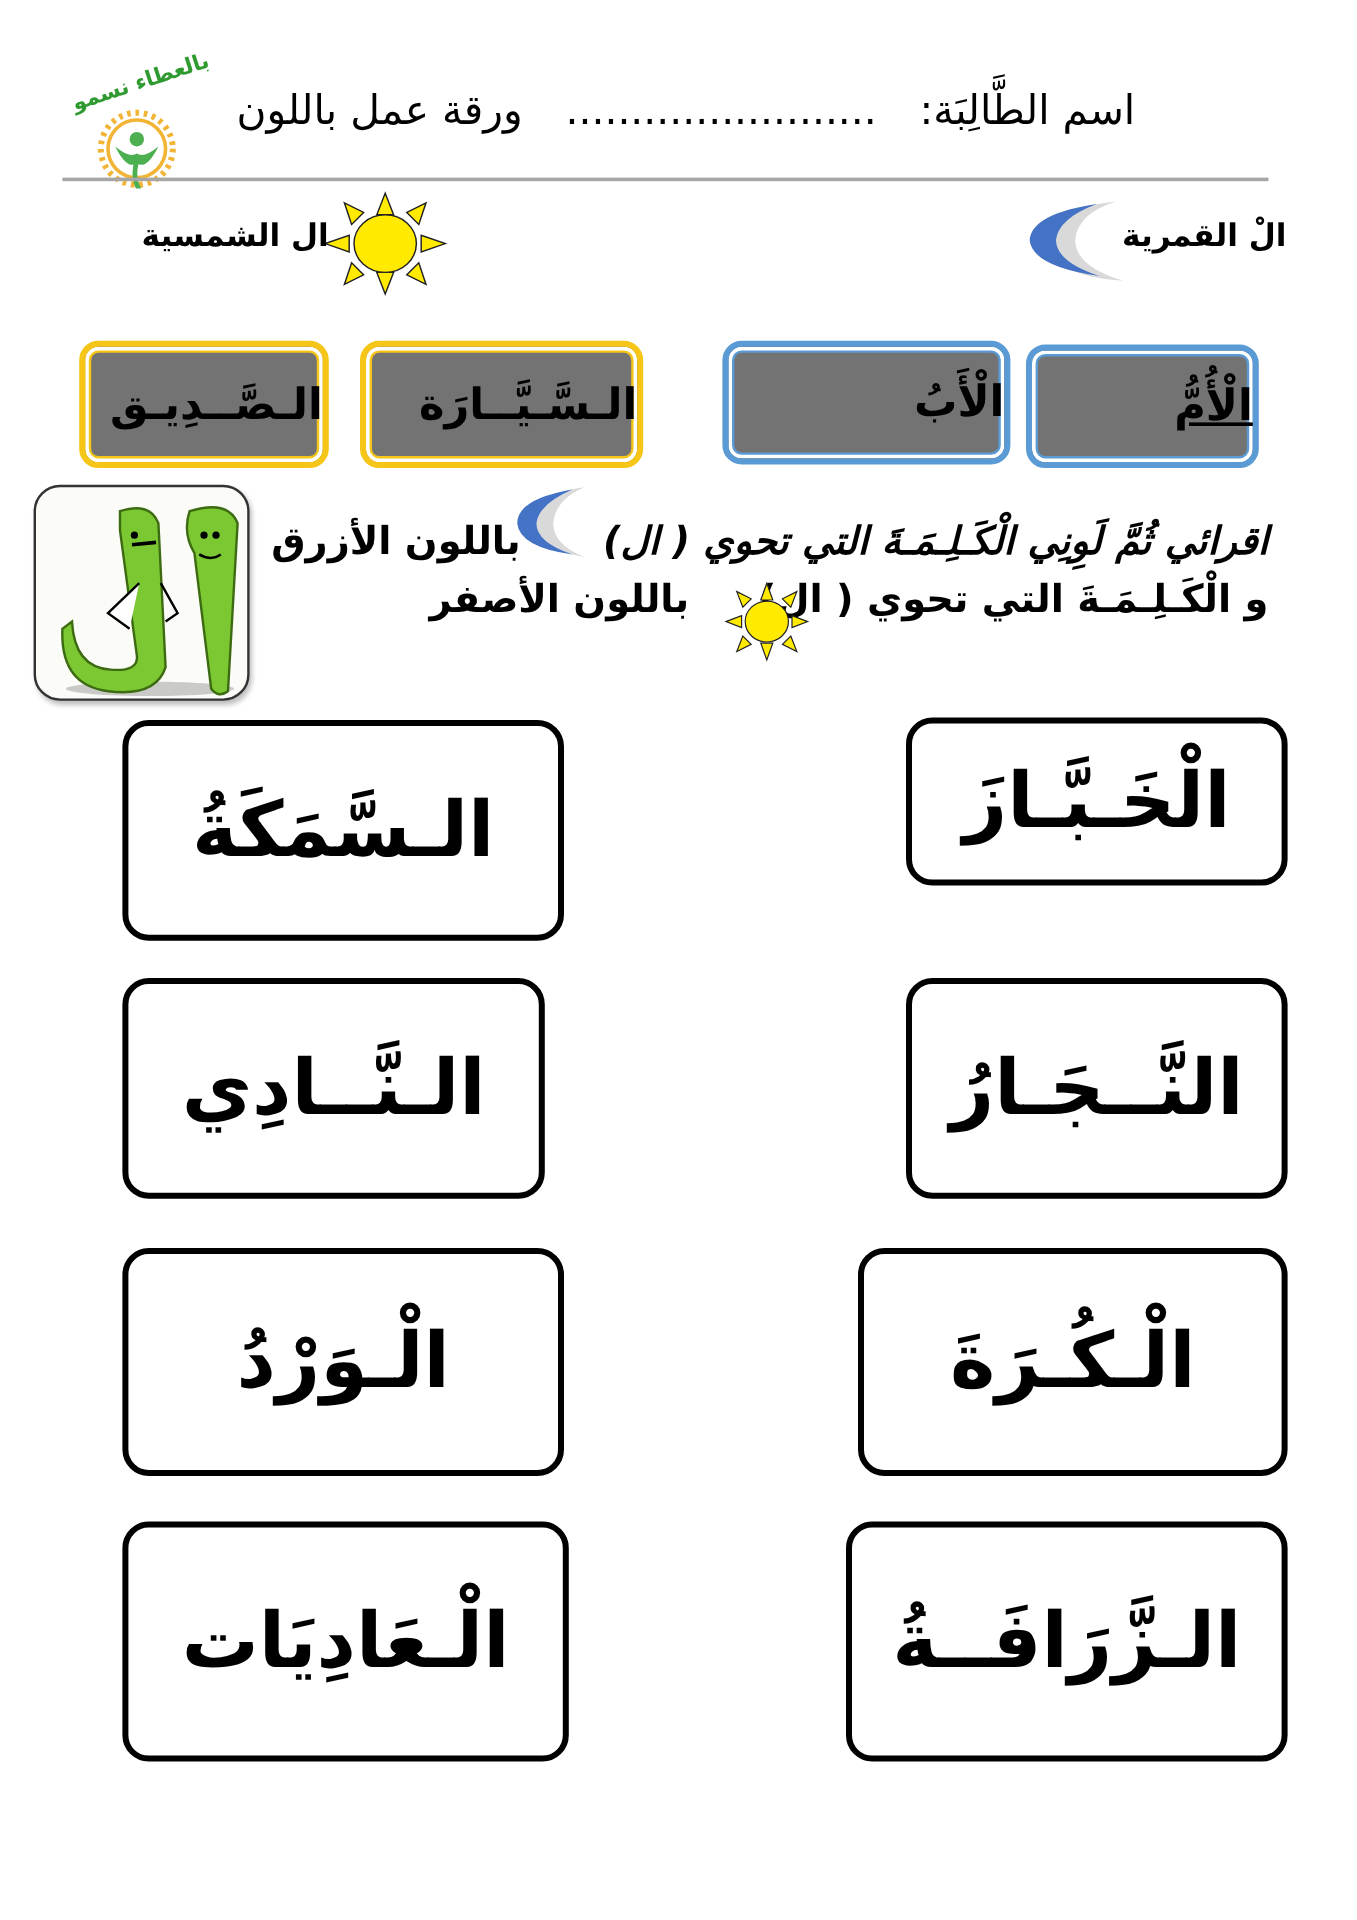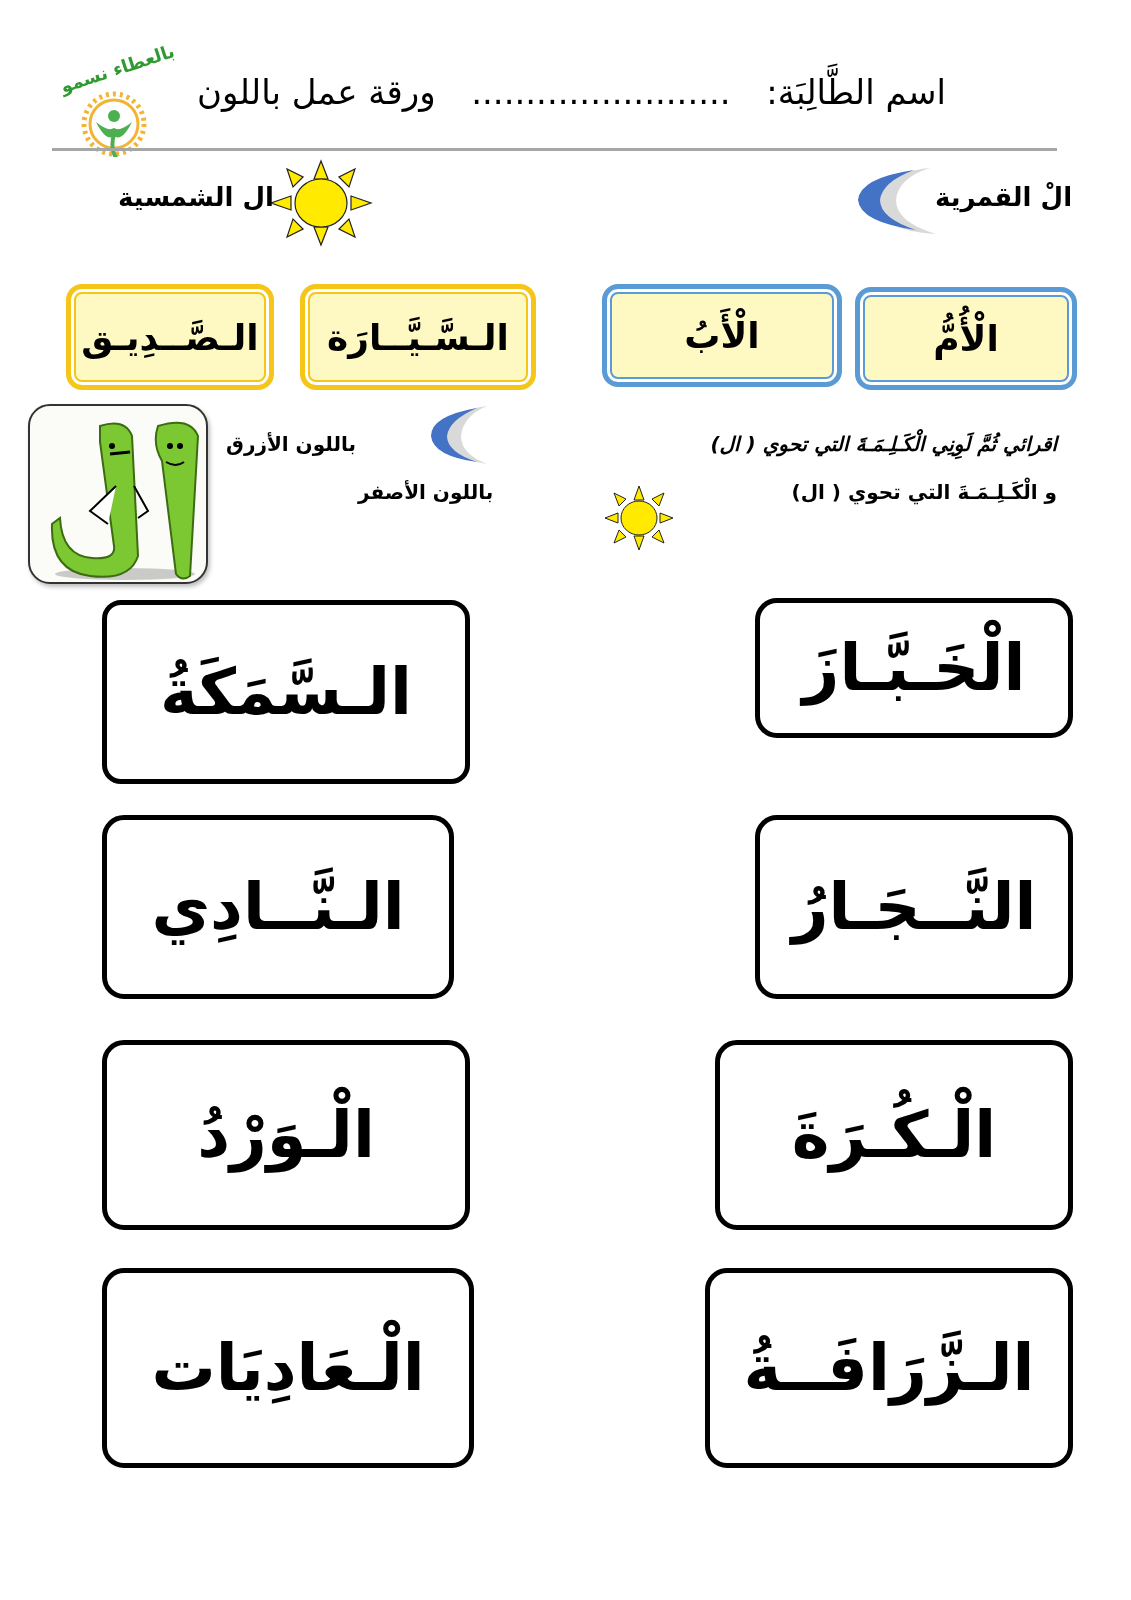--- a/index.html
+++ b/index.html
@@ -19,28 +19,28 @@
       position: absolute; left: 58px; top: 58px; font-size: 18px; color: #2f9a2f;
       font-weight: bold; direction: rtl; transform: rotate(-18deg); white-space: nowrap;
     }
     .divider { position: absolute; left: 52px; top: 148px; width: 1005px; height: 3px; background: #a6a6a6; }
 
     
     .legend-label { position: absolute; font-size: 26px; font-weight: bold; direction: rtl; white-space: nowrap; }
 
     
     .ex-box {
-      position: absolute; border-radius: 16px; display: flex; align-items: center; justify-content: center;
-      direction: rtl; font-size: 36px; font-weight: bold; background: #fef9c3;
+      position: absolute; border-radius: 16px; display: flex; align-items: center; justify-content: flex-start;
+      direction: rtl; font-size: 36px; font-weight: bold; background: #737373;
     }
     .ex-box.moon { border: 5px solid #5b9bd5; box-shadow: inset 0 0 0 3px #fff, inset 0 0 0 5px #5b9bd5; }
     .ex-box.sun  { border: 5px solid #f5c518; box-shadow: inset 0 0 0 3px #fff, inset 0 0 0 5px #f5c518; }
 
     
-    .instr { position: absolute; direction: rtl; font-size: 20px; font-weight: bold; white-space: nowrap; }
+    .instr { position: absolute; direction: rtl; font-size: 32px; font-weight: bold; white-space: nowrap; }
 
     .mascot {
       position: absolute; left: 28px; top: 404px; width: 180px; height: 180px;
       border: 2px solid #333; border-radius: 22px; background: #fbfbf7; overflow: hidden;
       box-shadow: 2px 3px 4px rgba(0,0,0,0.25);
     }
 
     
     .card {
       position: absolute; border: 5px solid #000; border-radius: 22px; background: #fff;
@@ -92,21 +92,21 @@
 <div class="legend-label" style="left:118px; top:182px;">ال الشمسية</div>
 
 <div class="abs" style="left:852px; top:160px; width:90px; height:80px;">
   <svg width="90" height="80" viewBox="0 0 90 80">
     <path d="M78,8 Q20,14 22,44 Q26,70 84,74 Q44,62 44,40 Q46,18 78,8 Z" fill="#d9d9d9"></path>
     <path d="M62,10 Q8,18 6,40 Q8,62 64,70 Q28,58 28,40 Q30,22 62,10 Z" fill="#4472c4"></path>
   </svg>
 </div>
 <div class="legend-label" style="left:935px; top:182px;">الْ القمرية</div>
 
-<div class="ex-box moon" style="left:855px; top:287px; width:222px; height:103px;">
+<div class="ex-box moon" style="left:855px; top:287px; width:194px; height:103px;text-decoration:underline;">
   <span>الْأُمُّ</span>
 </div>
 <div class="ex-box moon" style="left:602px; top:284px; width:240px; height:103px;">
   <span>الْأَبُ</span>
 </div>
 <div class="ex-box sun" style="left:300px; top:284px; width:236px; height:106px;">
   <span>الـسَّـيَّــارَة</span>
 </div>
 <div class="ex-box sun" style="left:66px; top:284px; width:208px; height:106px;">
   <span>الـصَّــدِيـق</span>
@@ -167,21 +167,21 @@
 <div class="card" style="left:755px; top:815px; width:318px; height:184px;">
   <span>النَّــجَـارُ</span>
 </div>
 <div class="card" style="left:715px; top:1040px; width:358px; height:190px;">
   <span>الْـكُـرَةَ</span>
 </div>
 <div class="card" style="left:705px; top:1268px; width:368px; height:200px;justify-content:center;">
   <span>الـزَّرَافَــةُ</span>
 </div>
 
-<div class="card" style="left:102px; top:600px; width:368px; height:184px;border-radius:19px;">
+<div class="card" style="left:102px; top:600px; width:368px; height:184px;">
   <span>الـسَّمَكَةُ</span>
 </div>
 <div class="card" style="left:102px; top:815px; width:352px; height:184px;">
   <span>الـنَّــادِي</span>
 </div>
 <div class="card" style="left:102px; top:1040px; width:368px; height:190px;">
   <span>الْـوَرْدُ</span>
 </div>
 <div class="card" style="left:102px; top:1268px; width:372px; height:200px;">
   <span>الْـعَادِيَات</span>

